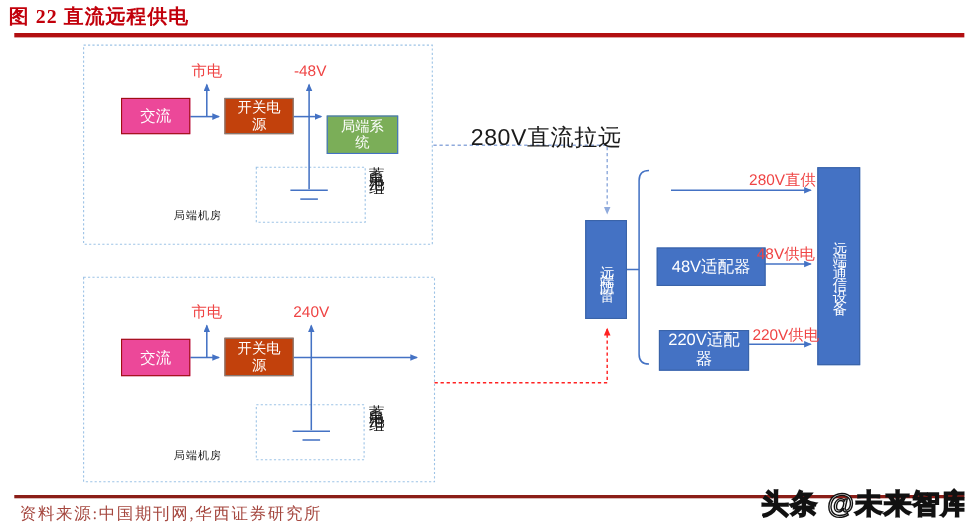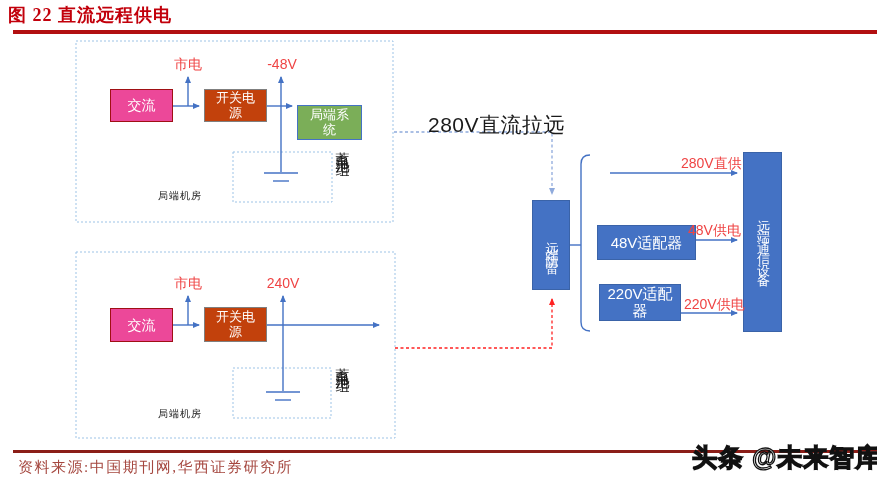--- a/index.html
+++ b/index.html
@@ -132,21 +132,21 @@
   <div class="abs link-lbl" style="left:428px;top:111px;">280V直流拉远</div>
   <div class="abs box box-blue" style="left:532px;top:200px;width:38px;height:90px;font-size:13px;">
     <span class="vtext vspread4">远端防雷</span>
   </div>
 
   <div class="abs lbl" style="left:681px;top:155px;">280V直供</div>
   <div class="abs box box-blue" style="left:597px;top:225px;width:99px;height:35px;">
     <span>48V适配器</span>
   </div>
   <div class="abs lbl" style="left:688px;top:222px;">48V供电</div>
-  <div class="abs box box-blue" style="left:599px;top:284px;width:82px;height:37px;">
+  <div class="abs box box-blue" style="left:599px;top:300px;width:82px;height:37px;">
     <span class="wrap220">220V适配器</span>
   </div>
   <div class="abs lbl" style="left:684px;top:296px;text-align:center;">220V供电</div>
   <div class="abs box box-blue" style="left:743px;top:152px;width:39px;height:180px;font-size:13px;">
     <span class="vtext vspread6">远端通信设备</span>
   </div>
 
   <div class="abs rule-bottom"></div>
   <div class="abs source">资料来源:中国期刊网,华西证券研究所</div>
   <div class="abs watermark">头条 @未来智库</div>

